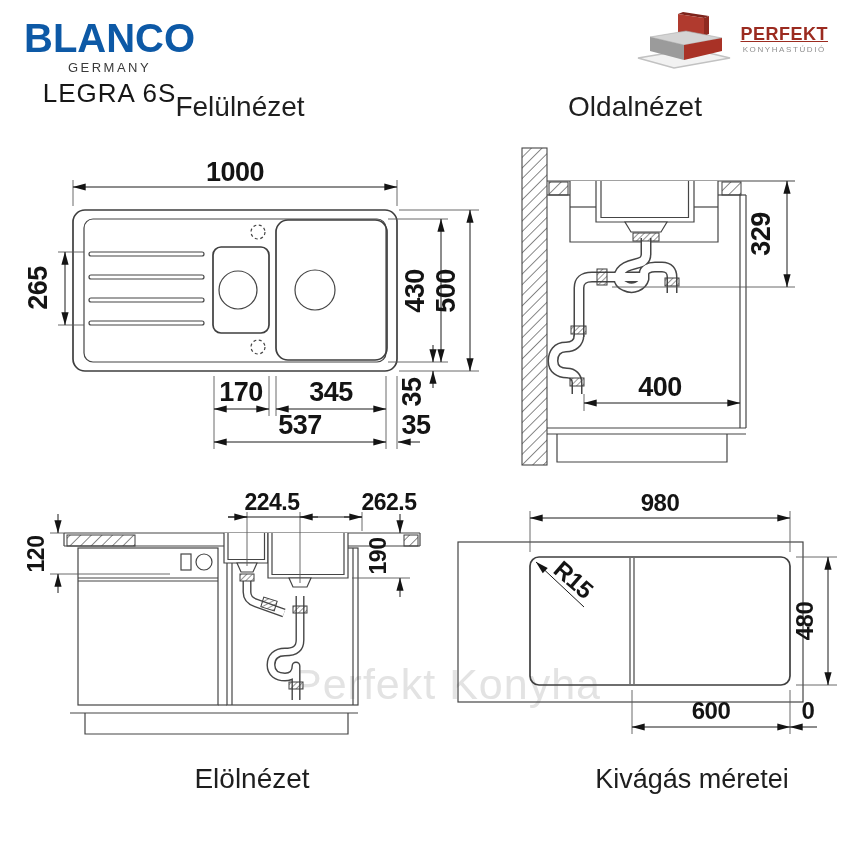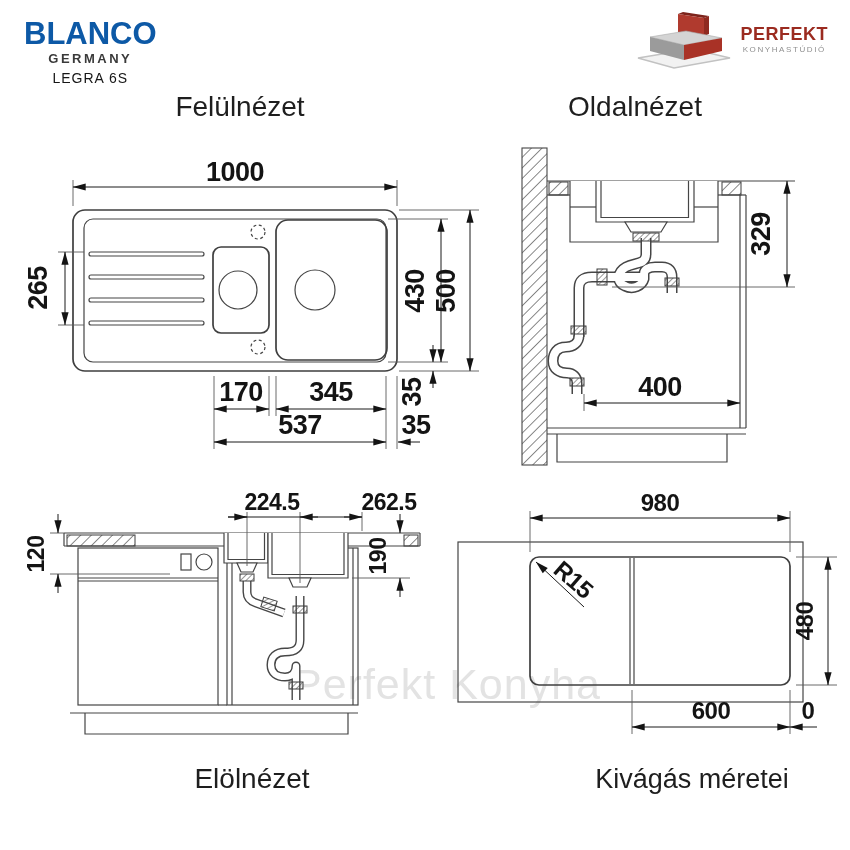--- a/index.html
+++ b/index.html
@@ -1,25 +1,25 @@
 <!DOCTYPE html>
 <html><head>
 <meta charset="utf-8">
 <style>
   html,body{margin:0;padding:0;background:#fff;}
   .page{position:relative;width:850px;height:850px;background:#fff;overflow:hidden;
         font-family:"Liberation Sans",sans-serif;}
   .hdr{position:absolute;left:0;top:0;width:100%;height:100px;}
   .brand{position:absolute;left:24px;top:18px;text-align:center;}
-  .blanco{font-weight:bold;font-size:31px;letter-spacing:0px;color:#0d59a6;line-height:1;}
-  .germany{font-weight:bold;font-size:13px;letter-spacing:2.5px;color:#3a3a3a;line-height:1;margin-top:3px;}
-  .model{font-size:14px;letter-spacing:1px;color:#161616;line-height:1;margin-top:6px;font-weight:400;}
+  .blanco{font-weight:bold;font-size:40px;letter-spacing:0px;color:#0d59a6;line-height:1;}
+  .germany{font-weight:normal;font-size:13px;letter-spacing:2.5px;color:#3a3a3a;line-height:1;margin-top:3px;}
+  .model{font-size:26px;letter-spacing:1px;color:#161616;line-height:1;margin-top:6px;font-weight:400;}
   .studio{position:absolute;right:22px;top:8px;display:flex;align-items:center;gap:6px;}
   .studio-text{display:flex;flex-direction:column;line-height:1;}
-  .studio-name{font-weight:bold;font-size:18px;color:#9b2b20;letter-spacing:.5px;}
+  .studio-name{font-weight:bold;font-size:18px;color:#9b2b20;letter-spacing:.5px;text-decoration:underline;}
   .studio-sub{font-size:8px;color:#8f8f8f;letter-spacing:1.6px;margin-top:3px;text-align:center;}
   svg{position:absolute;left:0;top:0;}
   .ln{fill:none;stroke:#454545;stroke-width:1.2;}
   .ln2{fill:none;stroke:#3f3f3f;stroke-width:1.7;}
   .lnw1{fill:#fff;stroke:#454545;stroke-width:1.2;}
   .ext{fill:none;stroke:#5a5a5a;stroke-width:0.9;}
   .dim{fill:none;stroke:#1a1a1a;stroke-width:1;}
   .pipe{fill:none;stroke:#464646;stroke-width:11;stroke-linejoin:round;stroke-linecap:butt;}
   .pipe-in{fill:none;stroke:#fff;stroke-width:8;stroke-linejoin:round;stroke-linecap:butt;}
   .fpipe{fill:none;stroke:#464646;stroke-width:9;stroke-linejoin:round;}

